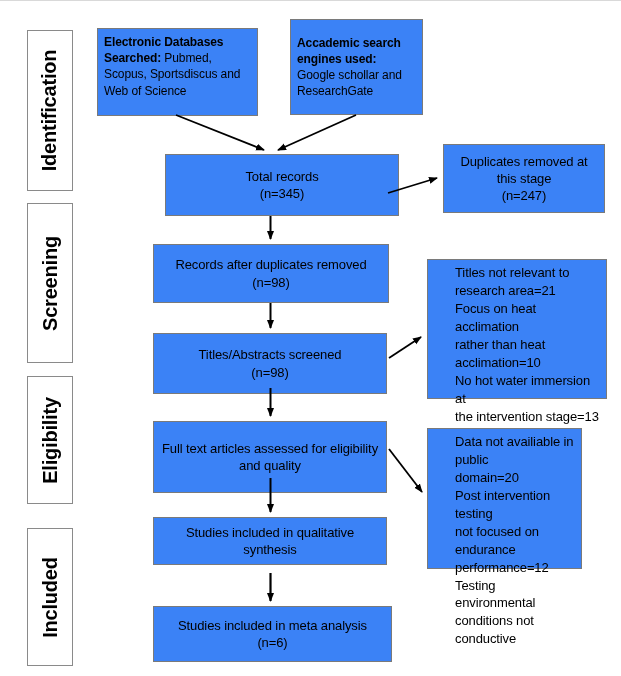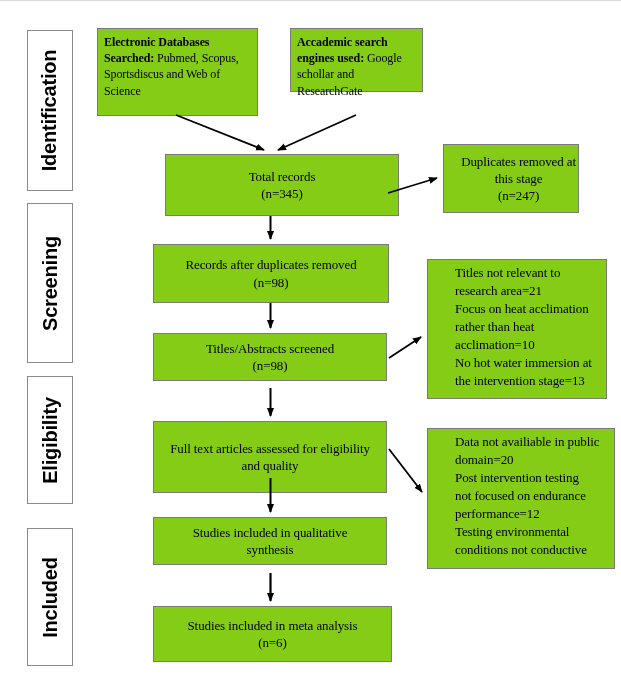--- a/index.html
+++ b/index.html
@@ -8,28 +8,27 @@
     width: 621px;
     height: 676px;
     background: #ffffff;
     border-top: 1px solid #d9d9d9;
     font-family: "Liberation Sans", "DejaVu Sans", sans-serif;
     color: #000000;
     overflow: hidden;
   }
   .box {
     position: absolute;
-    background: #84cc16;
+    background: #3b82f6;
     border: 1.5px solid #7a7a7a;
     box-sizing: border-box;
     display: flex;
     align-items: center;
     justify-content: center;
     z-index: 2;
-    font-family: Liberation Serif, serif;
   }
   .flow-text {
     font-size: 13px;
     line-height: 1.32;
     text-align: center;
     white-space: pre-line;
     letter-spacing: -0.1px;
     padding: 0 2px;
   }
   .note-text {
@@ -96,66 +95,66 @@
   </div>
   <div class="stage-box" style="left:27px; top:527px; width:46px; height:138px;">
     <span class="stage-label">Included</span>
   </div>
 
   <div class="box src-box" style="left:97px; top:27px; width:161px; height:88px;">
     <div class="src-text">
       <span class="b">Electronic Databases Searched:</span><span> Pubmed, Scopus, Sportsdiscus and Web of Science</span>
     </div>
   </div>
-  <div class="box src-box" style="left:290px; top:27px; width:133px; height:64px;">
+  <div class="box src-box" style="left:290px; top:18px; width:133px; height:96px;align-items:center;">
     <div class="src-text">
       <span class="b">Accademic search engines used:</span><span> Google schollar and ResearchGate</span>
     </div>
   </div>
 
   <div class="box" style="left:153px; top:153px; width:234px; height:62px;margin-left:12px;">
     <div class="flow-text">Total records
 (n=345)</div>
   </div>
   <div class="box" style="left:153px; top:243px; width:236px; height:59px;">
     <div class="flow-text">Records after duplicates removed
 (n=98)</div>
   </div>
-  <div class="box" style="left:153px; top:332px; width:234px; height:48px;">
+  <div class="box" style="left:153px; top:332px; width:234px; height:61px;">
     <div class="flow-text">Titles/Abstracts screened
 (n=98)</div>
   </div>
   <div class="box" style="left:153px; top:420px; width:234px; height:72px;">
     <div class="flow-text">Full text articles assessed for eligibility
 and quality</div>
   </div>
   <div class="box" style="left:153px; top:516px; width:234px; height:48px;">
     <div class="flow-text">Studies included in qualitative
 synthesis</div>
   </div>
   <div class="box" style="left:153px; top:605px; width:239px; height:56px;">
     <div class="flow-text">Studies included in meta analysis
 (n=6)</div>
   </div>
 
-  <div class="box" style="left:443px; top:143px; width:136px; height:69px;justify-content:flex-end;">
+  <div class="box" style="left:443px; top:143px; width:162px; height:69px;">
     <div class="flow-text">Duplicates removed at
 this stage
 (n=247)</div>
   </div>
   <div class="box note-box" style="left:427px; top:258px; width:180px; height:140px;">
     <div class="note-text">Titles not relevant to
 research area=21
 Focus on heat acclimation
 rather than heat
 acclimation=10
 No hot water immersion at
 the intervention stage=13</div>
   </div>
-  <div class="box note-box" style="left:427px; top:427px; width:188px; height:141px;">
+  <div class="box note-box" style="left:427px; top:427px; width:155px; height:141px;">
     <div class="note-text">Data not availiable in public
 domain=20
 Post intervention testing
 not focused on endurance
 performance=12
 Testing environmental
 conditions not conductive</div>
   </div>
 
   <svg class="arrows" viewBox="0 0 621 676">

